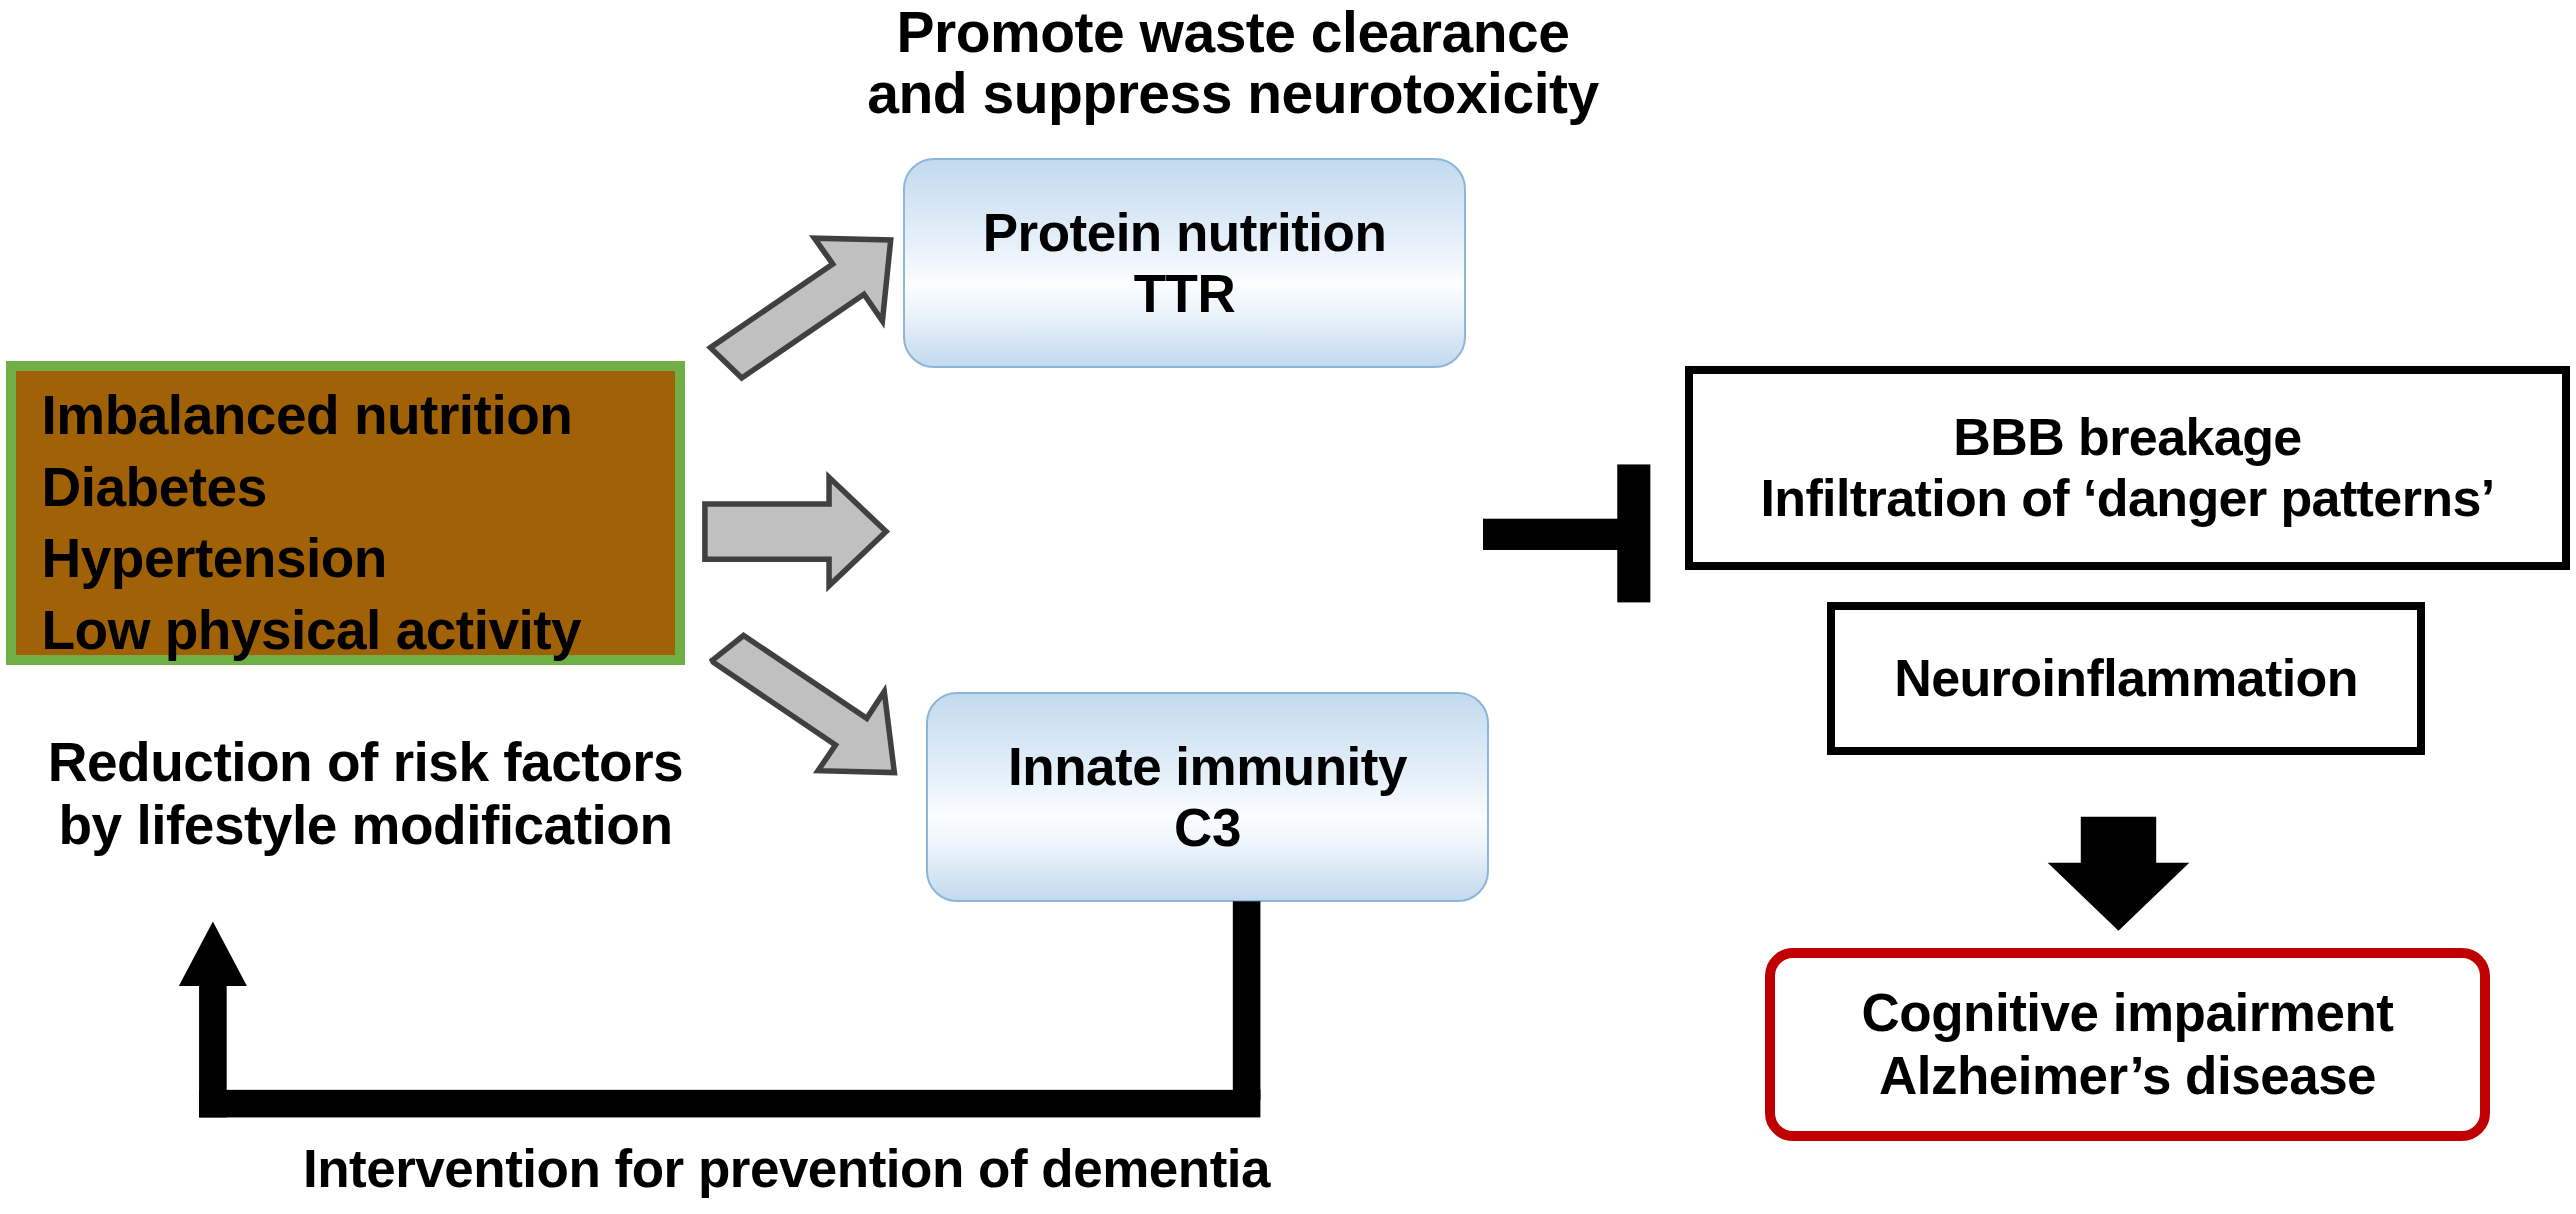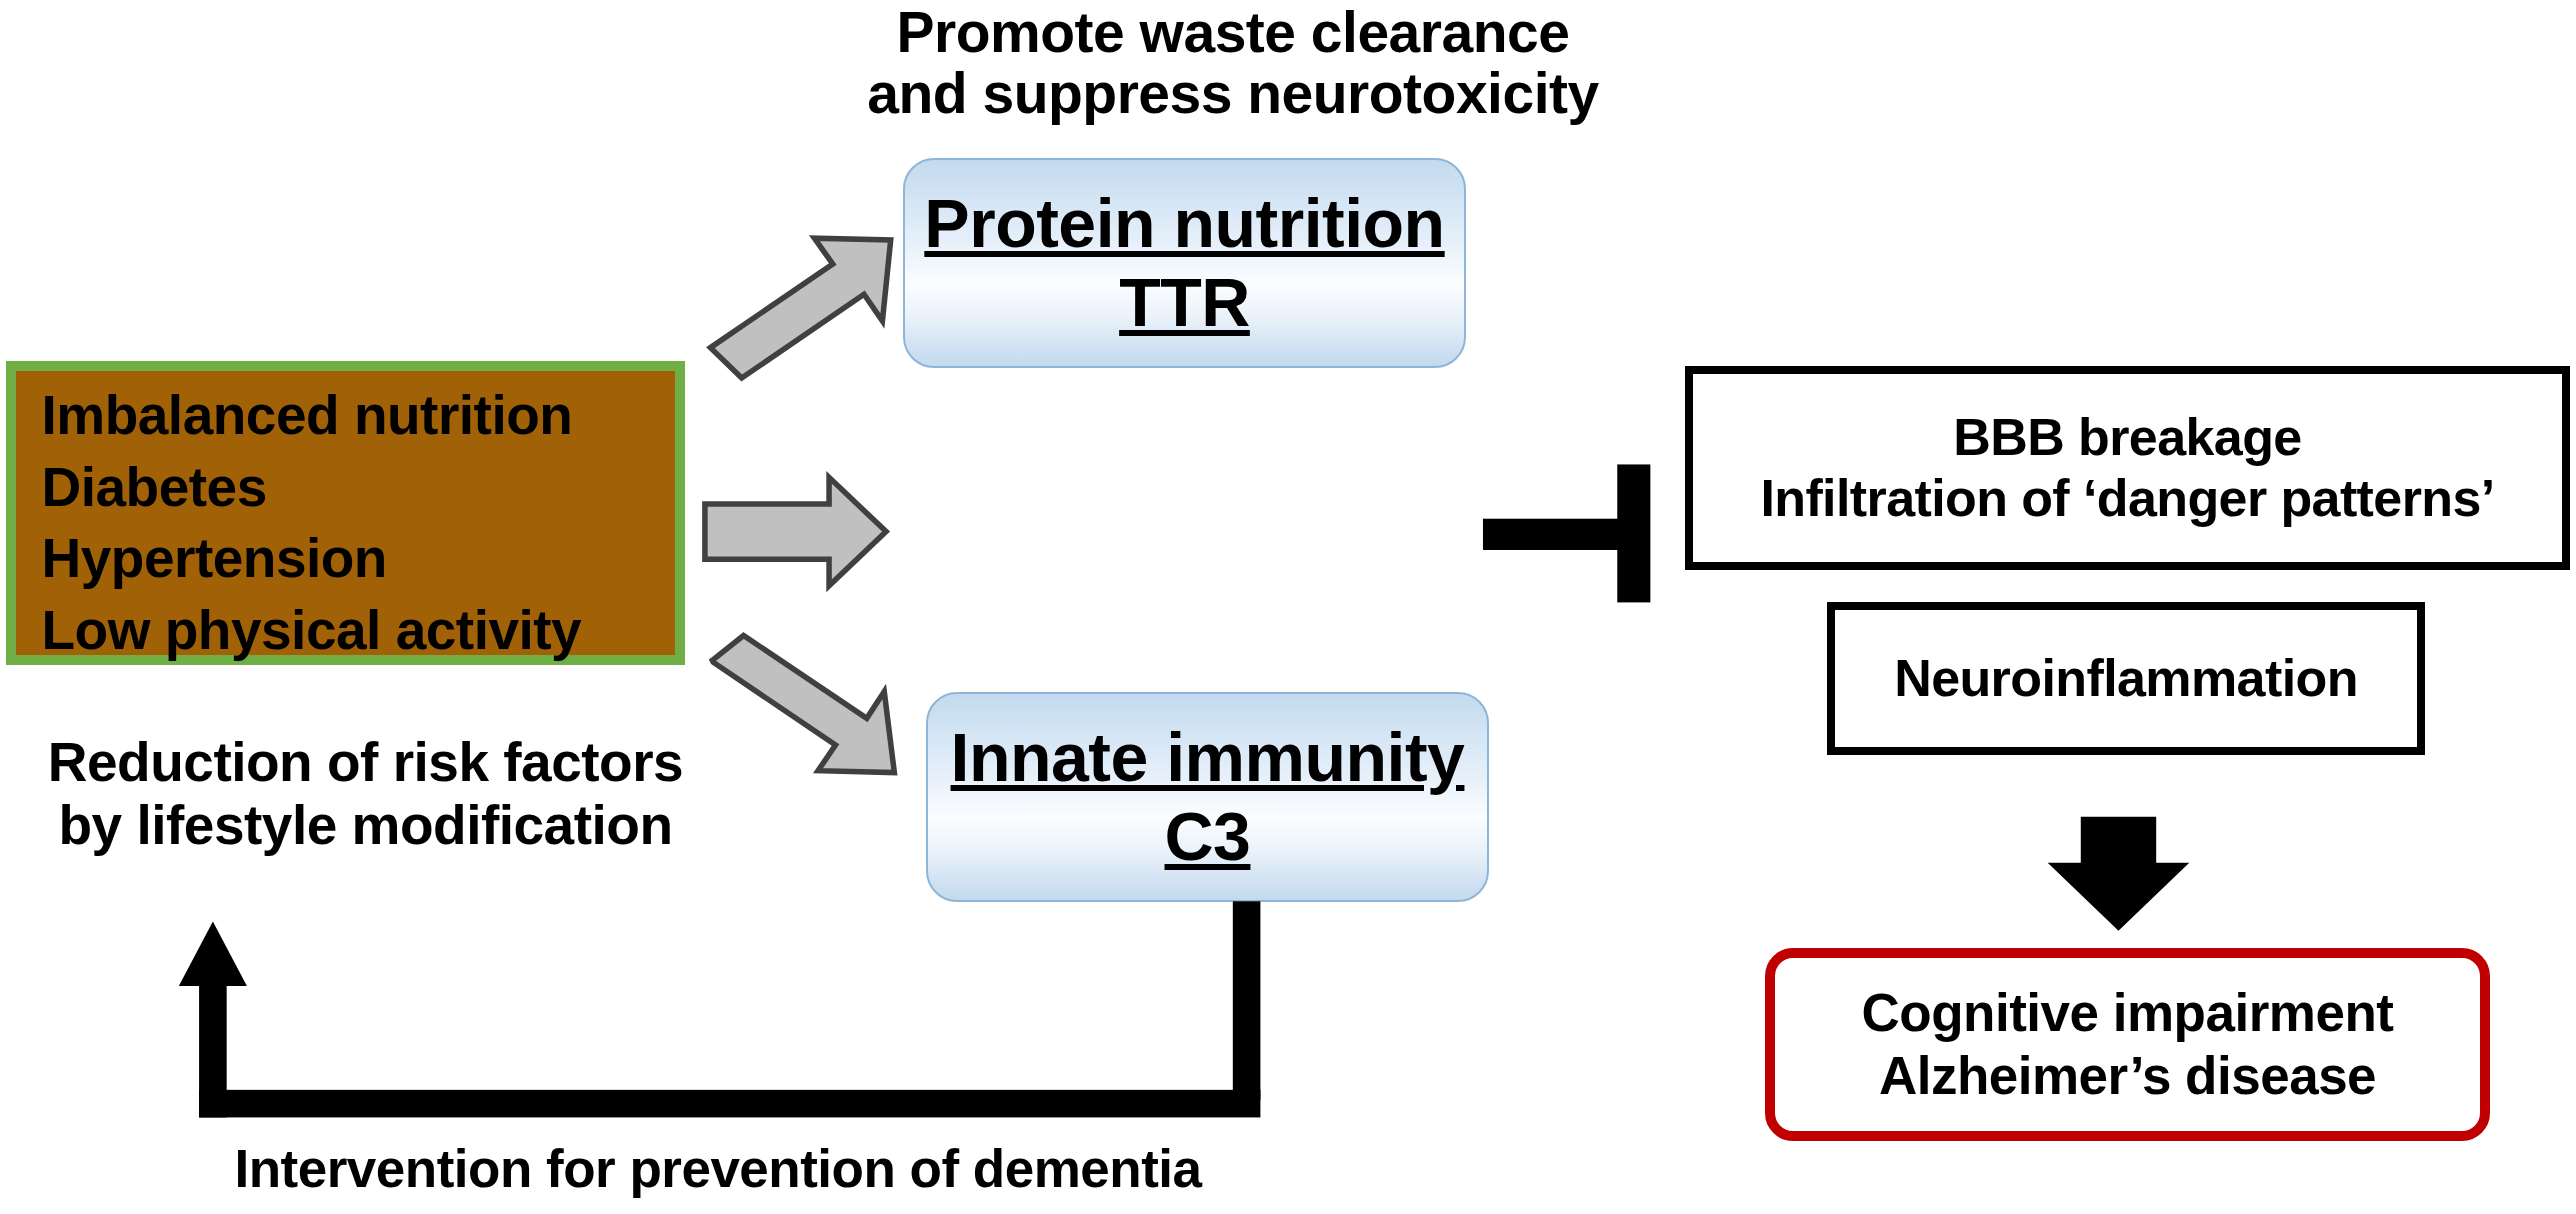--- a/index.html
+++ b/index.html
@@ -64,21 +64,21 @@
     text-align: center;
     font-size: 55px;
     line-height: 1.15;
   }
 
   
   #intervention-caption {
     left: 166px;
     top: 1139px;
     width: 1104px;
-    text-align: center;
+    text-align: right;
     font-size: 53px;
   }
 
   
   .blue-box {
     position: absolute;
     border: 2.8px solid #8db5d8;
     border-radius: 31px;
     box-sizing: border-box;
     background: linear-gradient(to bottom,
@@ -88,27 +88,26 @@
         #fbfdff 60%,
         #eaf2fa 76%,
         #cfe1f2 92%,
         #c3daee 100%);
     display: flex;
     align-items: center;
     justify-content: center;
     text-align: center;
   }
   .blue-box .label {
-    font-size: 68px;
+    font-size: 53px;
     font-weight: bold;
     line-height: 1.16;
     color: #000000;
     white-space: pre;
     letter-spacing: -0.5px;
-    text-decoration: underline;
   }
   #protein-box { left: 903px; top: 158px; width: 563px; height: 210px; }
   #lipid-box   { left: 911px; top: 429px; width: 563px; height: 210px; }
   #innate-box  { left: 926px; top: 692px; width: 563px; height: 210px; }
 
   
   .black-box {
     position: absolute;
     border: 8.3px solid #000000;
     background: #ffffff;

